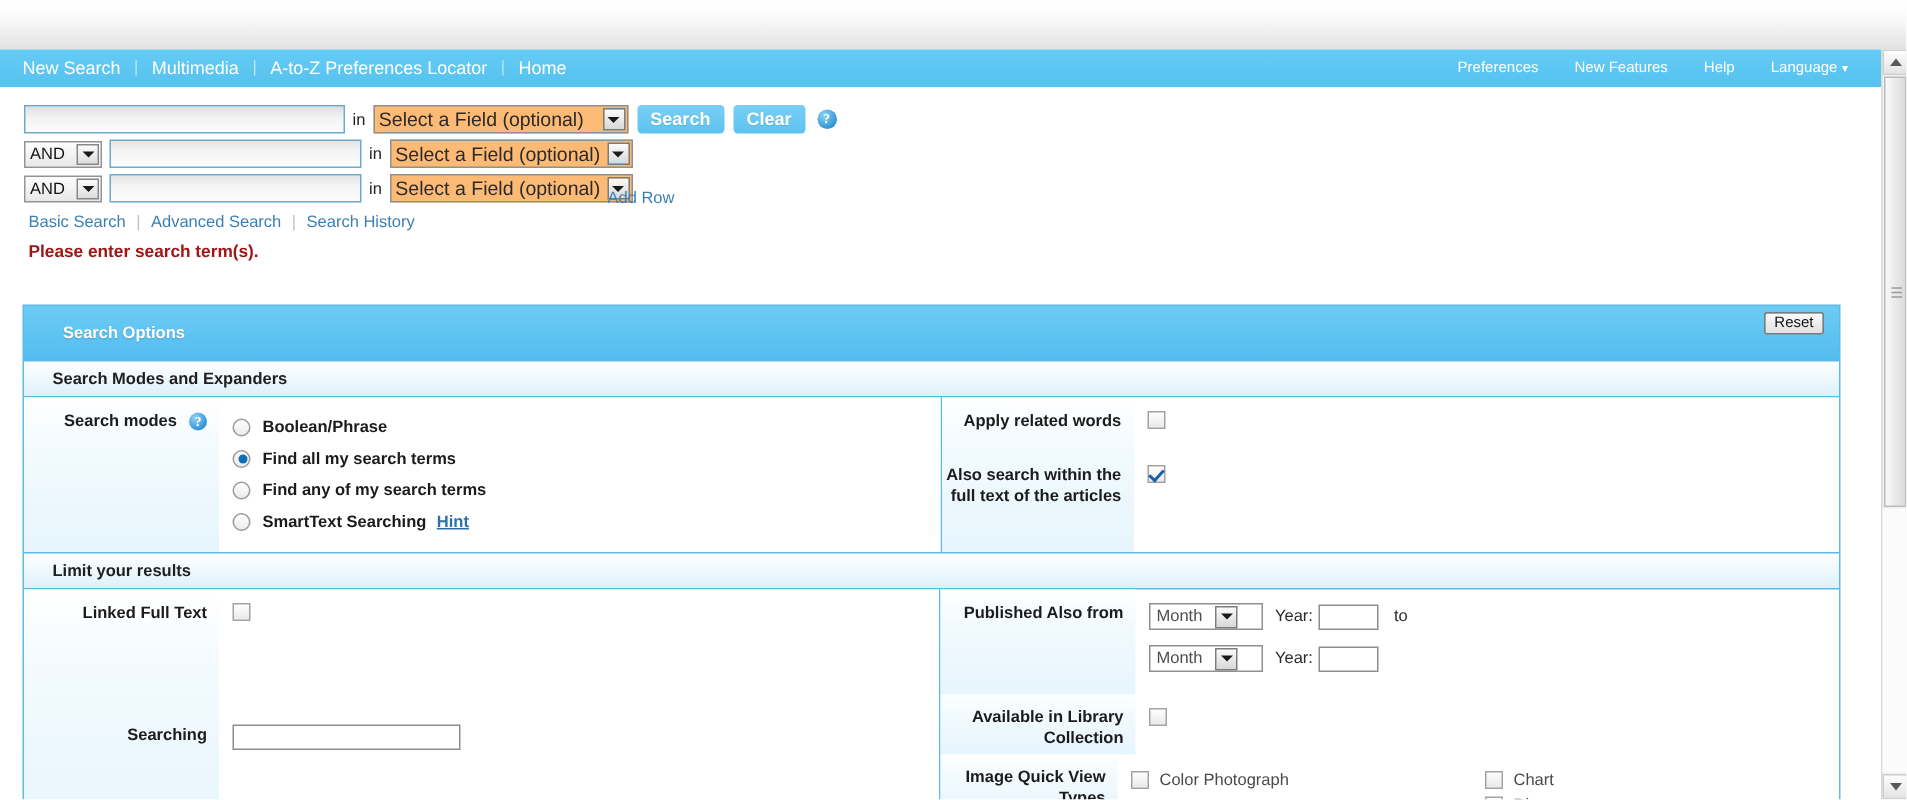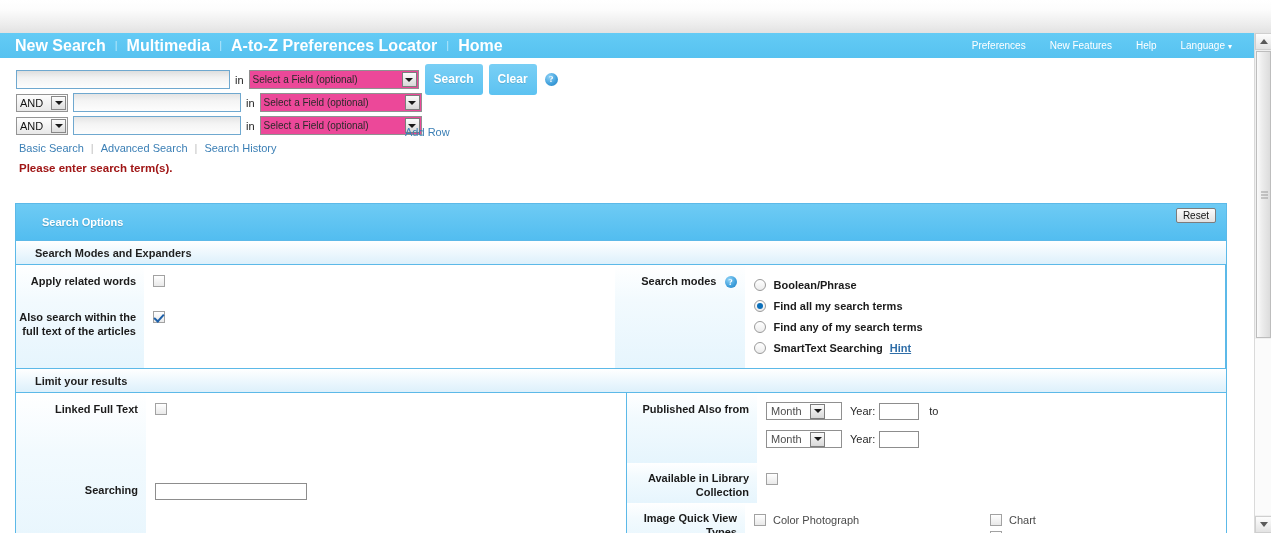--- a/index.html
+++ b/index.html
@@ -41,22 +41,22 @@
   }
   .nav-left {
     position: absolute;
     left: 6px; top: 0;
     height: 25px;
     display: flex;
     align-items: center;
   }
   .nav-left a {
     color: #ffffff;
-    font-weight: bold;
-    font-size: 16px;
+    font-weight: normal;
+    font-size: 12px;
     text-decoration: none;
     padding: 0 9px;
     line-height: 25px;
     white-space: nowrap;
   }
   .nav-sep {
     color: #b5e6fa;
     font-weight: normal;
     font-size: 11px;
     line-height: 25px;
@@ -141,41 +141,41 @@
 
   .inword {
     font-size: 11px;
     color: #222;
     padding: 0 5px;
   }
 
   .field-select {
     height: 19px;
     border: 1px solid #909090;
-    background: #ec4899;
+    background: #fdba74;
     display: flex;
     align-items: center;
     padding-left: 3px;
     padding-right: 1px;
-    font-size: 10px;
+    font-size: 13px;
     color: #2a2a2a;
   }
   .field-select .fl { flex: 1; white-space: nowrap; }
   .fs-arrow {
     width: 15px; height: 15px;
     border: 1px solid #7d7d7d;
     background: linear-gradient(to bottom, #fbfbfb 0%, #d8d8d8 100%);
     display: flex; align-items: center; justify-content: center;
     margin-left: 4px;
   }
   .fs1 { width: 170px; }
   .fs2 { width: 162px; }
 
   .btn-blue {
-    height: 31px;
+    height: 19px;
     border: none;
     border-radius: 3px;
     background: linear-gradient(to bottom, #79cff5 0%, #5cc2f1 100%);
     color: #ffffff;
     font-weight: bold;
     font-size: 12px;
     padding: 0 9px;
     line-height: 19px;
     cursor: pointer;
     font-family: "Liberation Sans", sans-serif;
@@ -603,57 +603,57 @@
   <div class="opts-panel">
 
     <div class="opts-header">
       <span class="title">Search Options</span>
       <button class="reset-btn">Reset</button>
     </div>
 
     <div class="sect-header">Search Modes and Expanders</div>
 
     <div class="sect-body">
+      <div class="col col-left">
+        <div class="lbl-col tintcol">
+          <span class="flabel">Search modes</span>
+          <span class="help-icon sm">?</span>
+        </div>
+        <div class="ctl-col" style="padding-bottom:10px;">
+          <div class="radio-line">
+            <span class="radio"></span>
+            <span class="rl">Boolean/Phrase</span>
+          </div>
+          <div class="radio-line">
+            <span class="radio on"></span>
+            <span class="rl">Find all my search terms</span>
+          </div>
+          <div class="radio-line">
+            <span class="radio"></span>
+            <span class="rl">Find any of my search terms</span>
+          </div>
+          <div class="radio-line">
+            <span class="radio"></span>
+            <span class="rl">SmartText Searching</span>
+            <a class="hintlink">Hint</a>
+          </div>
+        </div>
+      </div>
+
       <div class="col col-right">
         <div class="lbl-col tintcol" style="width:128px;">
           <div class="flabel">Apply related words</div>
           <div class="flabel" style="margin-top:22px;">Also search within the full text of the articles</div>
         </div>
         <div class="ctl-col">
           <div style="height:18px;">
             <span class="cbox"></span>
           </div>
           <div style="height:18px;margin-top:18px;">
             <span class="cbox on"></span>
-          </div>
-        </div>
-      </div>
-
-      <div class="col col-left">
-        <div class="lbl-col tintcol">
-          <span class="flabel">Search modes</span>
-          <span class="help-icon sm">?</span>
-        </div>
-        <div class="ctl-col" style="padding-bottom:10px;">
-          <div class="radio-line">
-            <span class="radio"></span>
-            <span class="rl">Boolean/Phrase</span>
-          </div>
-          <div class="radio-line">
-            <span class="radio on"></span>
-            <span class="rl">Find all my search terms</span>
-          </div>
-          <div class="radio-line">
-            <span class="radio"></span>
-            <span class="rl">Find any of my search terms</span>
-          </div>
-          <div class="radio-line">
-            <span class="radio"></span>
-            <span class="rl">SmartText Searching</span>
-            <a class="hintlink">Hint</a>
           </div>
         </div>
       </div>
     </div>
 
     <div class="sect-header">Limit your results</div>
 
     <div class="sect-body" style="min-height:160px;">
       <div class="col col-left">
         <div class="lbl-col tintcol" style="padding-top:0;">

